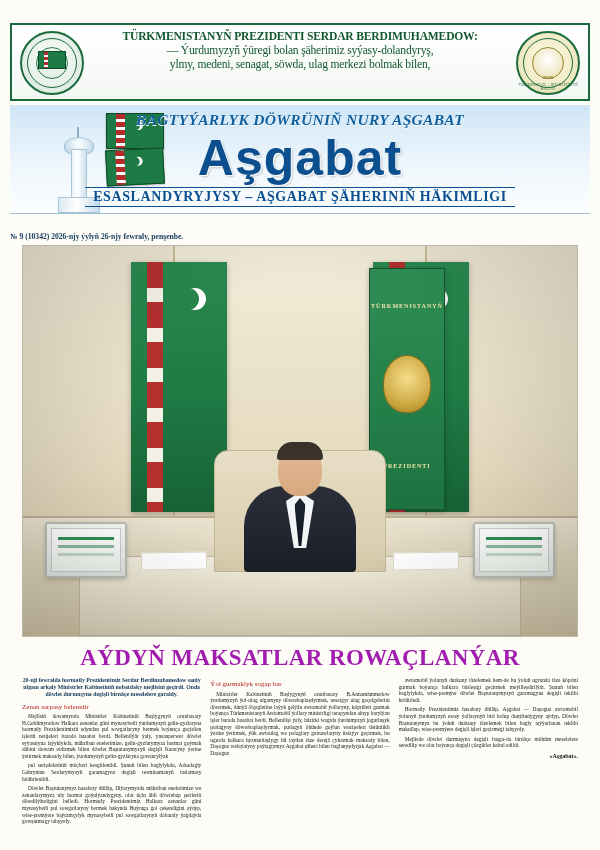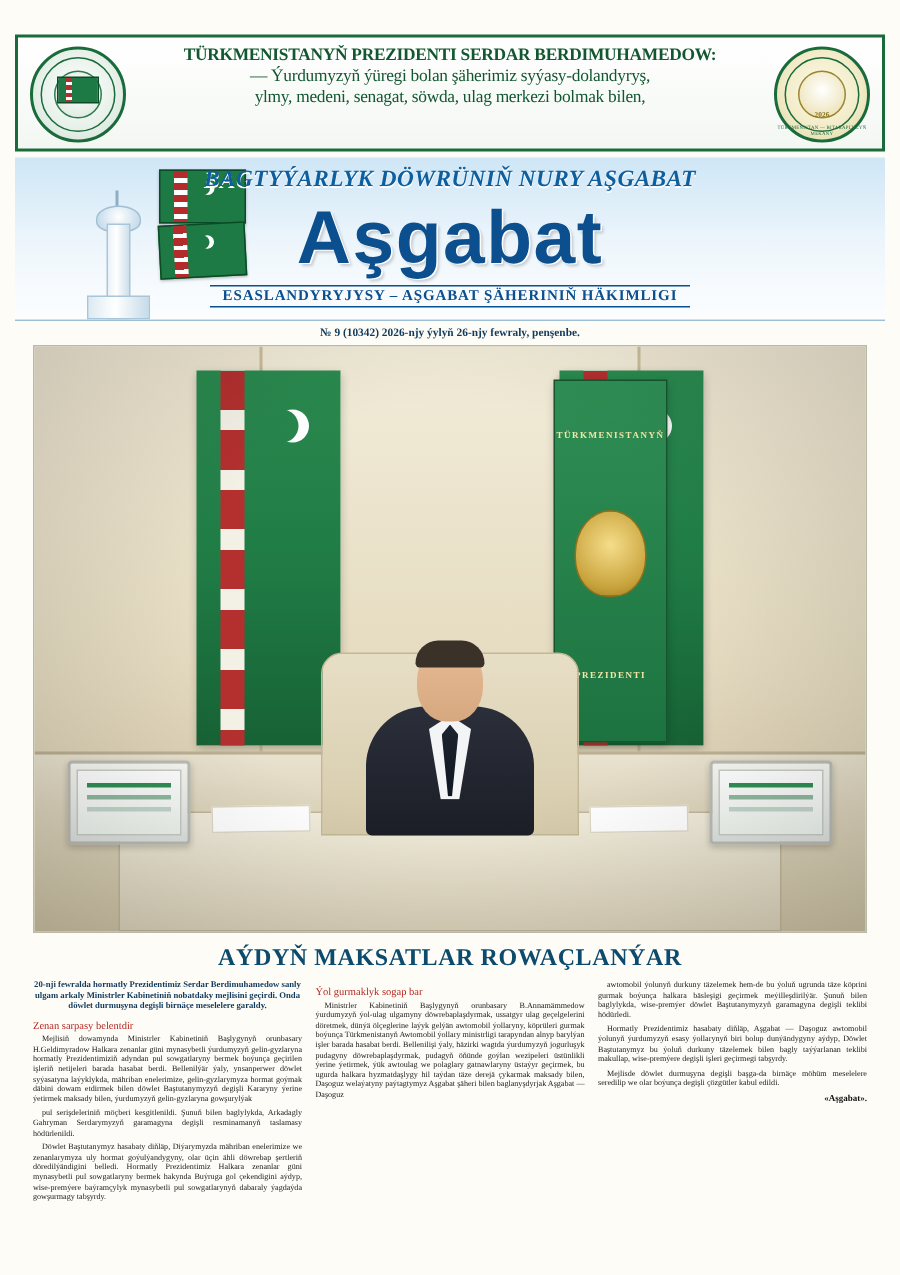--- a/index.html
+++ b/index.html
@@ -228,33 +228,33 @@
   }
   .masthead-sub {
     position: relative;
     text-align: center;
     margin-top: -2px;
   }
   .masthead-sub .sub-text {
     display: inline-block;
     color: #0b4f8f;
     font-weight: bold;
-    font-size: 10px;
+    font-size: 14px;
     letter-spacing: 0.6px;
     border-top: 1px solid #0b4f8f;
     border-bottom: 1px solid #0b4f8f;
     padding: 1px 8px;
   }
   .issue-bar {
     position: relative;
-    text-align: center;
     font-size: 7.6px;
     font-weight: bold;
     color: #123a5c;
     padding: 3px 0 2px 0;
+    margin-top: 15px;
   }
 
   
   .photo {
     position: relative;
     margin: 2px 12px 0 12px;
     height: 390px;
     border: 1px solid #b9b9a8;
     background: linear-gradient(180deg, #e6ddc8 0%, #d9cfb6 60%, #cfc3a6 100%);
     overflow: hidden;
@@ -459,23 +459,23 @@
   }
   .photo .vignette {
     position: absolute; inset: 0;
     background: radial-gradient(ellipse at 50% 45%, rgba(0,0,0,0) 45%, rgba(0,0,0,0.16) 100%);
     pointer-events: none;
   }
 
   
   .headline {
     text-align: center;
-    color: #0c4a6e;
-    font-weight: bold;
-    font-size: 16px;
+    color: #a21caf;
+    font-weight: bold;
+    font-size: 23px;
     letter-spacing: 0.4px;
     margin: 8px 0 6px 0;
   }
 
   
   .columns {
     display: flex;
     gap: 9px;
     padding: 0 12px;
     height: 182px;

